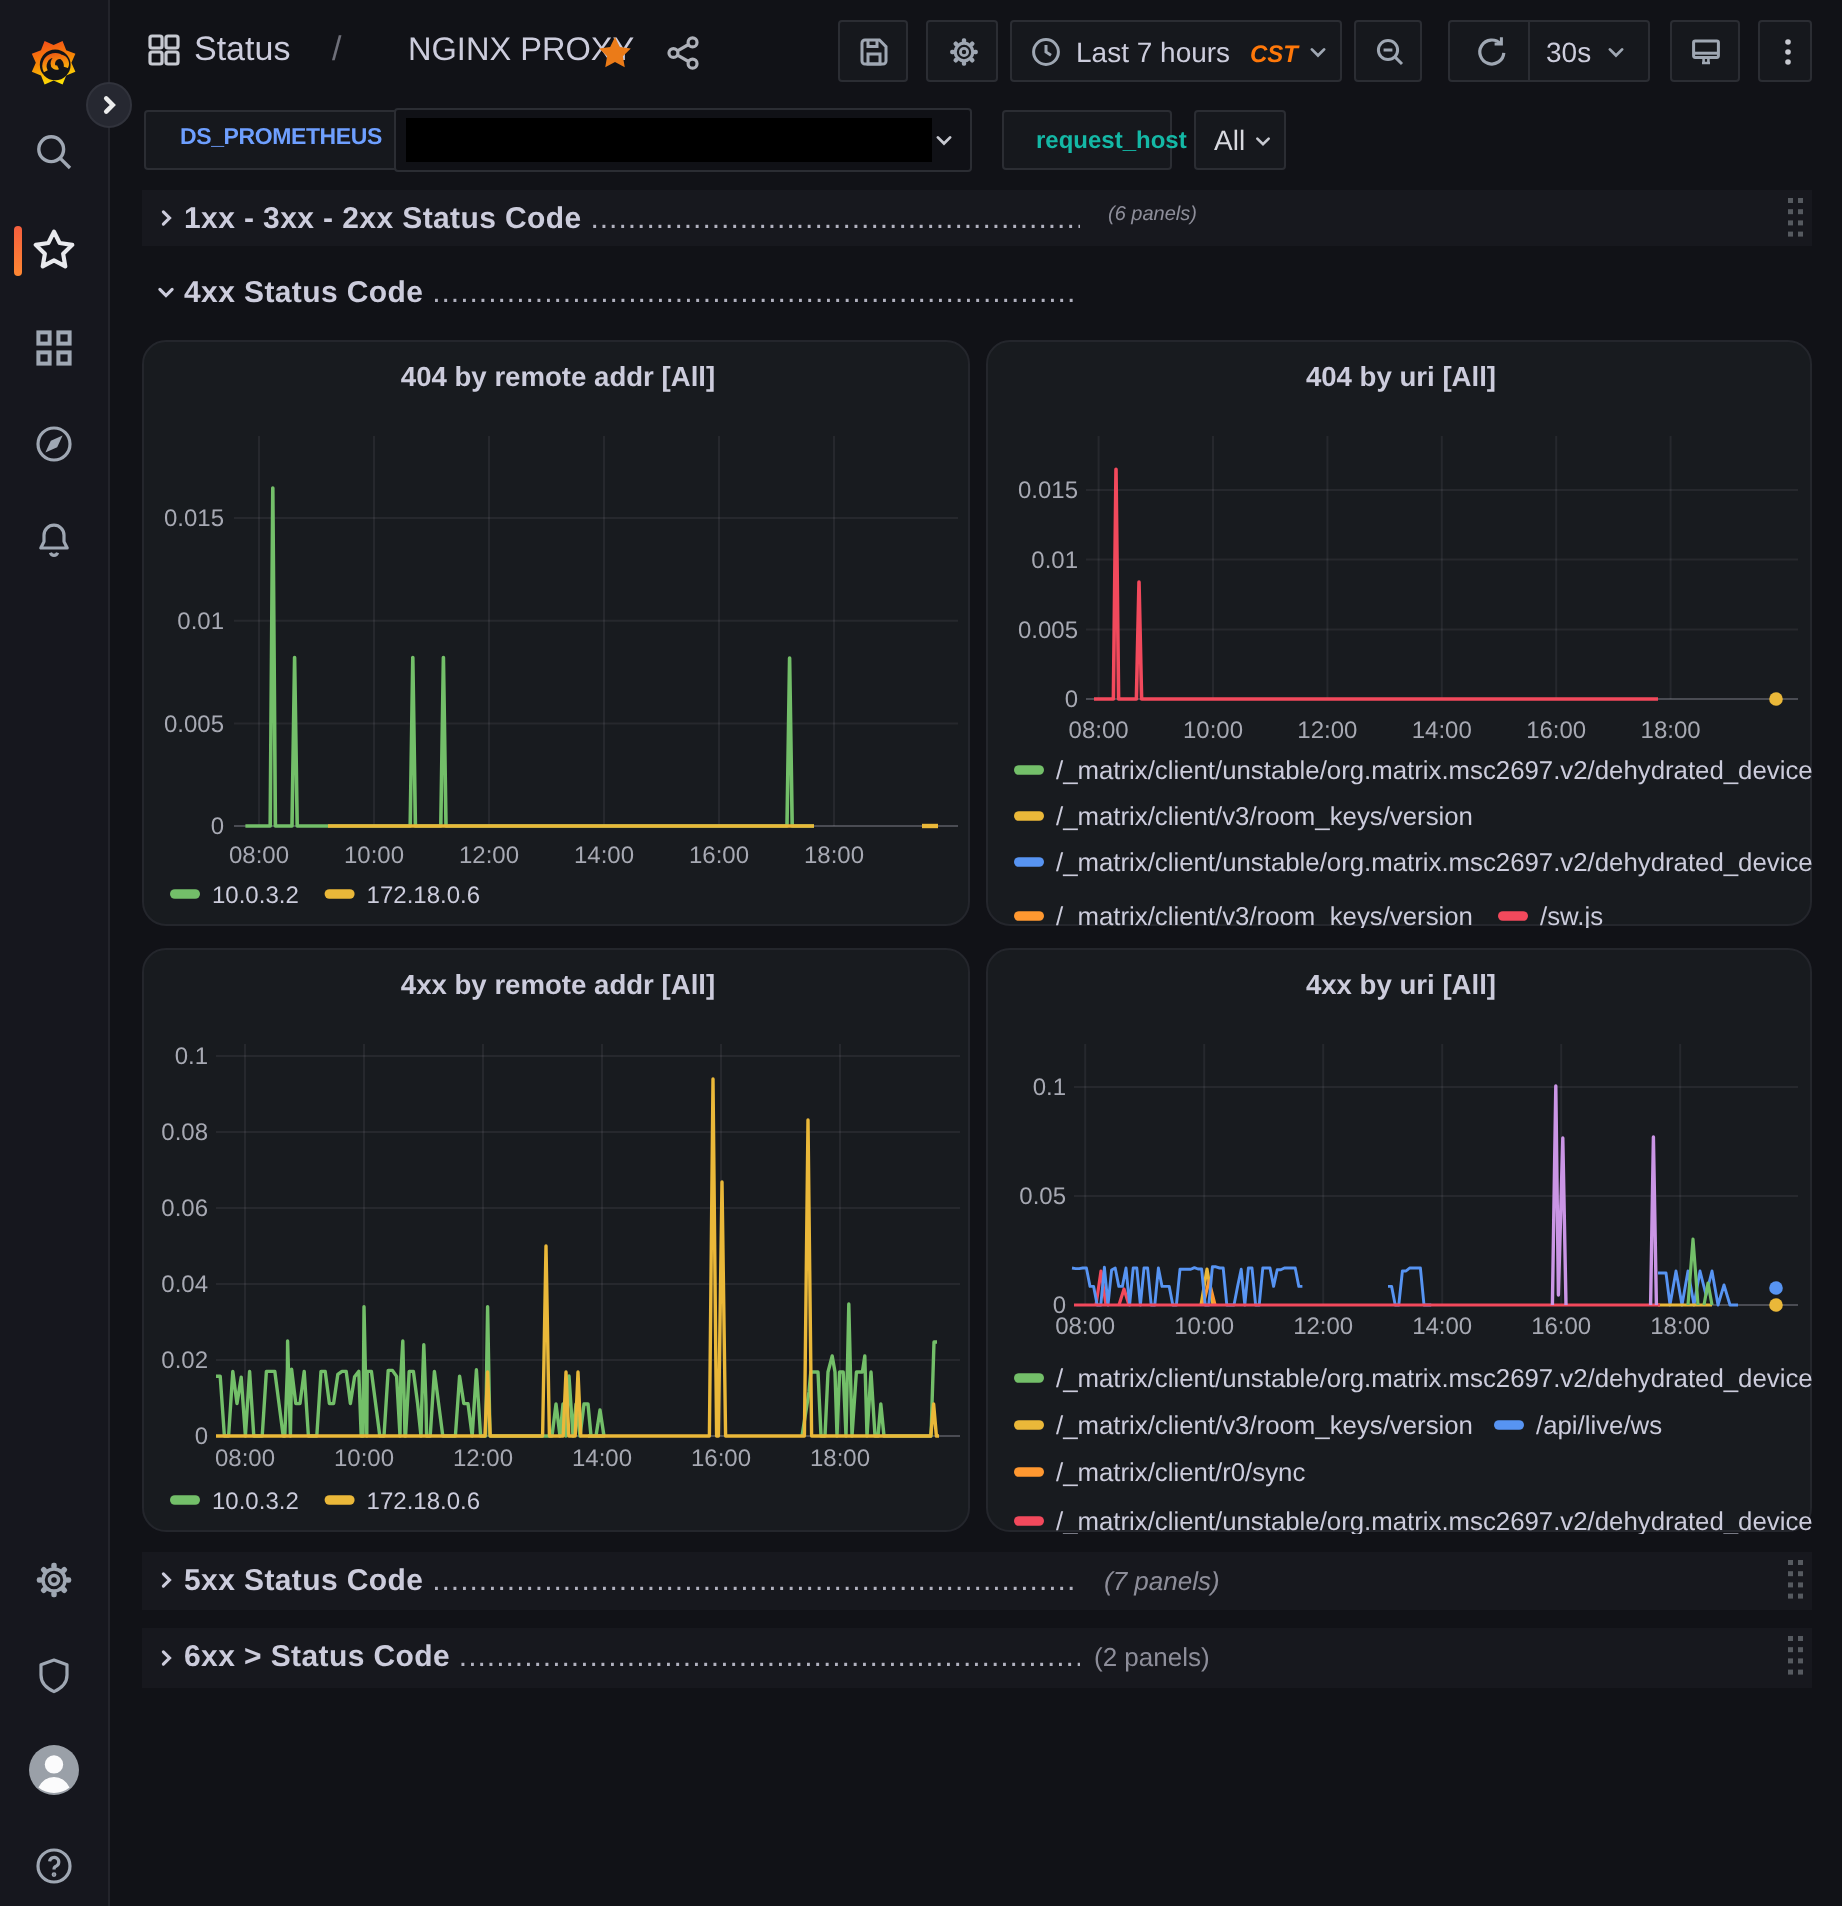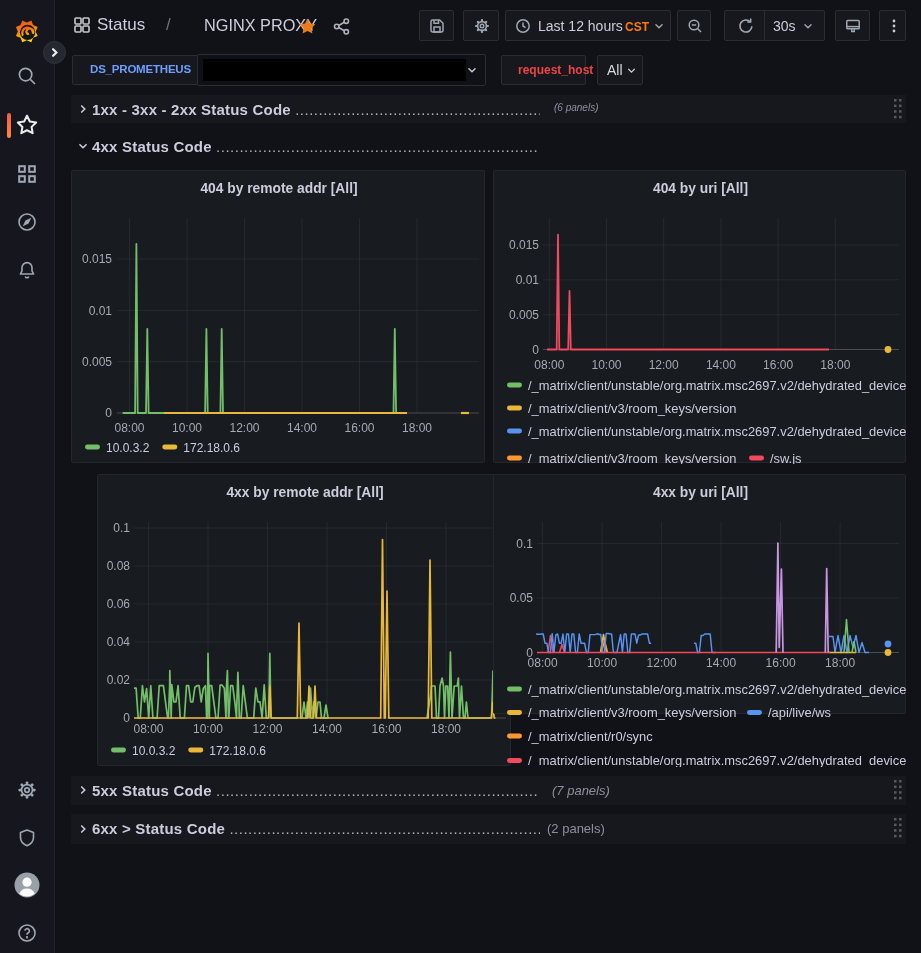--- a/index.html
+++ b/index.html
@@ -1,18 +1,18 @@
 <!DOCTYPE html>
 <html><head><meta charset="utf-8">
 <style>
 * { margin:0; padding:0; box-sizing:border-box; }
 html,body { width:921px; height:953px; background:#111217; overflow:hidden;
   font-family:"Liberation Sans",sans-serif; }
 .abs { position:absolute; }
-.panel { background:#181b1f; border:1px solid #24262c; border-radius:2px; }
+.panel { background:#181b1f; border:1px solid #24262c; border-radius:12px; }
 .btn { background:#16181d; border:1px solid #2b2d33; border-radius:2px; }
 #sidebar { position:absolute; left:0; top:0; width:55px; height:953px;
   background:#16171e; border-right:1px solid #23242b; }
 svg { display:block; }
 </style></head>
 <body>
 <div id="sidebar"></div>
 
 <div class="abs" style="left:13px;top:17px;">
     <svg width="28" height="28" viewBox="0 0 28 28">
@@ -141,22 +141,22 @@
         <circle cx="8" cy="8" r="4.4" fill="none" stroke="#9fa7b3" stroke-width="1.6"></circle>
         <circle cx="8" cy="8" r="1.8" fill="none" stroke="#9fa7b3" stroke-width="1.4"></circle>
       </svg></span></div>
 <div class="abs btn" style="left:505px;top:10px;width:166px;height:31px;">
   <span style="position:absolute;left:9px;top:7px;">
       <svg width="16" height="16" viewBox="0 0 16 16" fill="none" stroke="#9fa7b3" stroke-width="1.5">
         <circle cx="8" cy="8" r="6.2"></circle>
         <path d="M8 4.5V8l2.5 1.6"></path>
       </svg>
     </span>
-  <span style="position:absolute;left:32px;top:7px;font-size:14px;color:#ccccdc;">Last 12 hours</span>
-  <span style="position:absolute;left:119px;top:9px;font-size:12px;font-weight:bold;color:#ff780a;">CST</span>
+  <span style="position:absolute;left:32px;top:7px;font-size:14px;color:#ccccdc;">Last 7 hours</span>
+  <span style="position:absolute;left:119px;top:9px;font-size:12px;font-weight:bold;color:#ff780a;font-style:italic;">CST</span>
   <span style="position:absolute;left:146px;top:8px;">
       <svg width="14" height="14" viewBox="0 0 16 16" fill="none" stroke="#9fa7b3" stroke-width="1.6" stroke-linecap="round">
         <path d="M4.5 6.5 8 10l3.5-3.5"></path>
       </svg>
     </span>
 </div>
 <div class="abs btn" style="left:677px;top:10px;width:34px;height:31px;"><span style="margin:7px 0 0 9px;display:inline-block;"><svg width="16" height="16" viewBox="0 0 16 16" fill="none" stroke="#9fa7b3" stroke-width="1.5">
         <circle cx="7" cy="7" r="4.8"></circle>
         <line x1="10.7" y1="10.7" x2="14" y2="14"></line>
         <line x1="4.8" y1="7" x2="9.2" y2="7"></line>
@@ -192,21 +192,21 @@
 </div>
 <div class="abs" style="left:197px;top:54px;width:289px;height:32px;border:1px solid #2b2d33;border-radius:2px;background:#101116;">
   <span style="position:absolute;left:5px;top:4px;width:263px;height:22px;background:#000;"></span>
   <span style="position:absolute;left:267px;top:8px;">
       <svg width="14" height="14" viewBox="0 0 16 16" fill="none" stroke="#c7c9d1" stroke-width="1.6" stroke-linecap="round">
         <path d="M4.5 6.5 8 10l3.5-3.5"></path>
       </svg>
     </span>
 </div>
 <div class="abs btn" style="left:501px;top:55px;width:85px;height:30px;">
-  <span style="position:absolute;left:16px;right:0;top:7px;text-align:center;font-size:12px;font-weight:bold;color:#ef4444;">request_host</span>
+  <span style="position:absolute;left:16px;right:0;top:7px;text-align:center;font-size:12px;font-weight:bold;color:#14b8a6;">request_host</span>
 </div>
 <div class="abs btn" style="left:597px;top:55px;width:46px;height:30px;text-align:center;">
   <span style="position:absolute;left:9px;top:6px;font-size:14px;color:#d8d9df;">All</span>
   <span style="position:absolute;left:27px;top:8px;">
       <svg width="13" height="13" viewBox="0 0 16 16" fill="none" stroke="#c7c9d1" stroke-width="1.6" stroke-linecap="round">
         <path d="M4.5 6.5 8 10l3.5-3.5"></path>
       </svg>
     </span>
 </div>
 
@@ -342,21 +342,21 @@
       <rect x="13" y="234.6" width="15" height="4.8" rx="2.4" fill="#eab839"></rect>
       <text x="34" y="241.6" font-size="12.9" fill="#ccccdc" text-anchor="start" font-weight="normal" font-family="Liberation Sans, sans-serif">/_matrix/client/v3/room_keys/version</text>
       <rect x="13" y="257.6" width="15" height="4.8" rx="2.4" fill="#5794f2"></rect>
       <text x="34" y="264.6" font-size="12.9" fill="#ccccdc" text-anchor="start" font-weight="normal" font-family="Liberation Sans, sans-serif">/_matrix/client/unstable/org.matrix.msc2697.v2/dehydrated_device</text>
       <rect x="13" y="284.6" width="15" height="4.8" rx="2.4" fill="#ff9830"></rect>
       <text x="34" y="291.6" font-size="12.9" fill="#ccccdc" text-anchor="start" font-weight="normal" font-family="Liberation Sans, sans-serif">/_matrix/client/v3/room_keys/version</text>
       <rect x="255" y="284.6" width="15" height="4.8" rx="2.4" fill="#f2495c"></rect>
       <text x="276" y="291.6" font-size="12.9" fill="#ccccdc" text-anchor="start" font-weight="normal" font-family="Liberation Sans, sans-serif">/sw.js</text>
     </svg>
   </div>
-<div class="abs panel" style="left:71px;top:474px;width:414px;height:292px;margin-left:26px;">
+<div class="abs panel" style="left:71px;top:474px;width:414px;height:292px;">
     <svg width="414" height="292" viewBox="0 0 414 292">
       <text x="207.0" y="22" font-size="13.8" fill="#ccccdc" text-anchor="middle" font-weight="bold" font-family="Liberation Sans, sans-serif">4xx by remote addr [All]</text>
       <line x1="50.5" y1="47" x2="50.5" y2="243" stroke="rgba(204,204,220,0.08)" stroke-width="1"></line>
       <line x1="110.0" y1="47" x2="110.0" y2="243" stroke="rgba(204,204,220,0.08)" stroke-width="1"></line>
       <line x1="169.5" y1="47" x2="169.5" y2="243" stroke="rgba(204,204,220,0.08)" stroke-width="1"></line>
       <line x1="229.0" y1="47" x2="229.0" y2="243" stroke="rgba(204,204,220,0.08)" stroke-width="1"></line>
       <line x1="288.5" y1="47" x2="288.5" y2="243" stroke="rgba(204,204,220,0.08)" stroke-width="1"></line>
       <line x1="348.0" y1="47" x2="348.0" y2="243" stroke="rgba(204,204,220,0.08)" stroke-width="1"></line>
       <line x1="36" y1="53" x2="408" y2="53" stroke="rgba(204,204,220,0.08)" stroke-width="1"></line>
       <line x1="36" y1="91" x2="408" y2="91" stroke="rgba(204,204,220,0.08)" stroke-width="1"></line>
@@ -379,21 +379,21 @@
       <text x="348.0" y="258" font-size="12" fill="#a7a9b3" text-anchor="middle" font-weight="normal" font-family="Liberation Sans, sans-serif">18:00</text>
       <path d="M36.0 213.1 L38.1 213.1 L40.2 243.0 L42.3 243.0 L44.4 210.7 L46.5 226.8 L48.6 213.6 L50.7 243.0 L52.8 210.7 L54.9 243.0 L57.0 243.0 L59.1 243.0 L61.2 210.7 L63.3 210.7 L65.4 210.7 L67.5 226.8 L69.6 243.0 L70.4 243.0 L71.7 209.6 L71.8 195.5 L73.2 243.0 L73.8 209.6 L75.9 226.8 L78.0 226.8 L80.1 210.7 L82.2 243.0 L84.3 243.0 L86.4 243.0 L88.5 210.7 L90.6 210.7 L92.7 226.8 L94.8 226.8 L96.9 212.2 L99.0 210.7 L101.1 210.7 L103.2 226.8 L105.3 213.4 L107.4 210.7 L108.6 243.0 L109.5 243.0 L110.0 178.4 L111.4 243.0 L111.6 210.7 L113.7 210.7 L115.8 226.8 L117.9 243.0 L120.0 243.0 L122.1 210.2 L124.2 210.2 L126.3 213.2 L128.0 243.0 L128.4 213.2 L129.4 195.5 L130.5 243.0 L130.8 243.0 L132.6 210.7 L134.7 210.7 L136.8 226.8 L138.5 243.0 L138.9 226.8 L139.9 197.4 L141.0 226.8 L141.3 243.0 L143.1 243.0 L145.2 210.7 L147.3 226.8 L149.4 243.0 L151.5 243.0 L153.6 243.0 L155.7 243.0 L157.8 213.1 L159.9 226.8 L162.0 226.8 L164.1 243.0 L166.2 209.9 L168.3 243.0 L170.8 243.0 L171.8 178.4 L173.0 243.0 L204.0 243.0 L206.0 227.0 L208.0 243.0 L209.5 227.0 L211.0 243.0 L212.5 213.0 L214.5 243.0 L216.0 227.0 L218.0 243.0 L220.0 227.0 L222.0 227.0 L223.5 243.0 L226.0 243.0 L228.0 230.0 L230.0 243.0 L222.0 243.0" fill="none" stroke="#73bf69" stroke-width="1.7" stroke-opacity="1.0" stroke-linejoin="round"></path>
       <path d="M329.0 243.0 L332.5 221.0 L333.4 211.0 L337.0 211.0 L338.5 243.0 L340.5 243.0 L342.0 211.0 L344.1 203.0 L345.5 211.0 L346.5 243.0 L347.8 211.0 L349.6 211.0 L351.0 243.0 L352.4 177.0 L354.0 243.0 L356.2 211.0 L359.2 211.0 L360.4 203.0 L361.5 243.0 L363.5 211.0 L365.5 243.0 L367.0 243.0 L368.4 227.0 L370.0 243.0 L388.0 243.0 L393.5 243.0 L395.0 196.0 L396.5 196.0" fill="none" stroke="#73bf69" stroke-width="1.7" stroke-opacity="1.0" stroke-linejoin="round"></path>
       <path d="M36.0 243.0 L170.5 243.0 L171.8 211.0 L173.1 243.0 L199.3 243.0 L201.0 148.0 L202.7 243.0 L209.6 243.0 L211.0 211.0 L212.4 243.0 L215.6 243.0 L217.0 211.0 L218.4 243.0 L282.7 243.0 L284.5 64.5 L286.3 243.0 L287.2 243.0 L289.0 116.0 L290.8 243.0 L330.2 243.0 L332.0 85.0 L333.8 243.0 L393.4 243.0 L394.8 227.0 L396.2 243.0 L397.5 243.0" fill="none" stroke="#eab839" stroke-width="1.7" stroke-opacity="1.0" stroke-linejoin="round"></path>
       <rect x="13" y="272.6" width="15" height="4.8" rx="2.4" fill="#73bf69"></rect>
       <text x="34" y="279.6" font-size="12" fill="#ccccdc" text-anchor="start" font-weight="normal" font-family="Liberation Sans, sans-serif">10.0.3.2</text>
       <rect x="90.3" y="272.6" width="15" height="4.8" rx="2.4" fill="#eab839"></rect>
       <text x="111.3" y="279.6" font-size="12" fill="#ccccdc" text-anchor="start" font-weight="normal" font-family="Liberation Sans, sans-serif">172.18.0.6</text>
     </svg>
   </div>
-<div class="abs panel" style="left:493px;top:474px;width:413px;height:240px;">
+<div class="abs panel" style="left:493px;top:474px;width:413px;height:292px;">
     <svg width="413" height="292" viewBox="0 0 413 292">
       <text x="206.5" y="22" font-size="13.8" fill="#ccccdc" text-anchor="middle" font-weight="bold" font-family="Liberation Sans, sans-serif">4xx by uri [All]</text>
       <line x1="48.6" y1="47" x2="48.6" y2="177.5" stroke="rgba(204,204,220,0.08)" stroke-width="1"></line>
       <line x1="108.1" y1="47" x2="108.1" y2="177.5" stroke="rgba(204,204,220,0.08)" stroke-width="1"></line>
       <line x1="167.6" y1="47" x2="167.6" y2="177.5" stroke="rgba(204,204,220,0.08)" stroke-width="1"></line>
       <line x1="227.1" y1="47" x2="227.1" y2="177.5" stroke="rgba(204,204,220,0.08)" stroke-width="1"></line>
       <line x1="286.6" y1="47" x2="286.6" y2="177.5" stroke="rgba(204,204,220,0.08)" stroke-width="1"></line>
       <line x1="346.1" y1="47" x2="346.1" y2="177.5" stroke="rgba(204,204,220,0.08)" stroke-width="1"></line>
       <line x1="43" y1="68.5" x2="405" y2="68.5" stroke="rgba(204,204,220,0.08)" stroke-width="1"></line>
       <line x1="43" y1="123" x2="405" y2="123" stroke="rgba(204,204,220,0.08)" stroke-width="1"></line>

